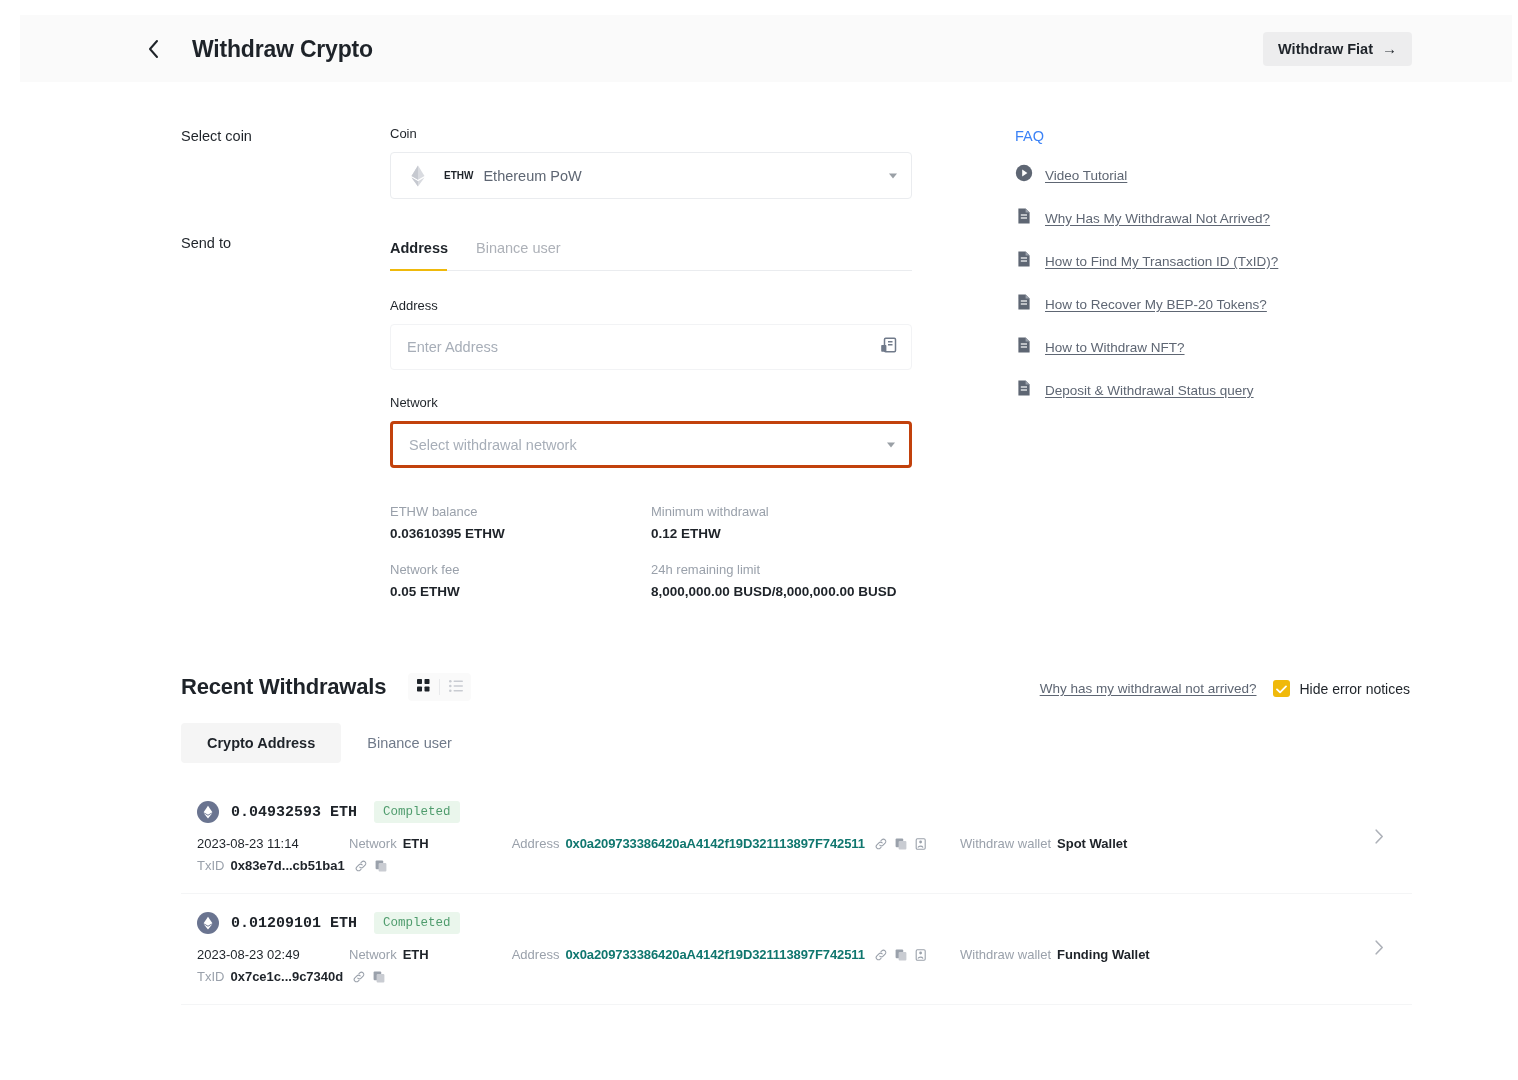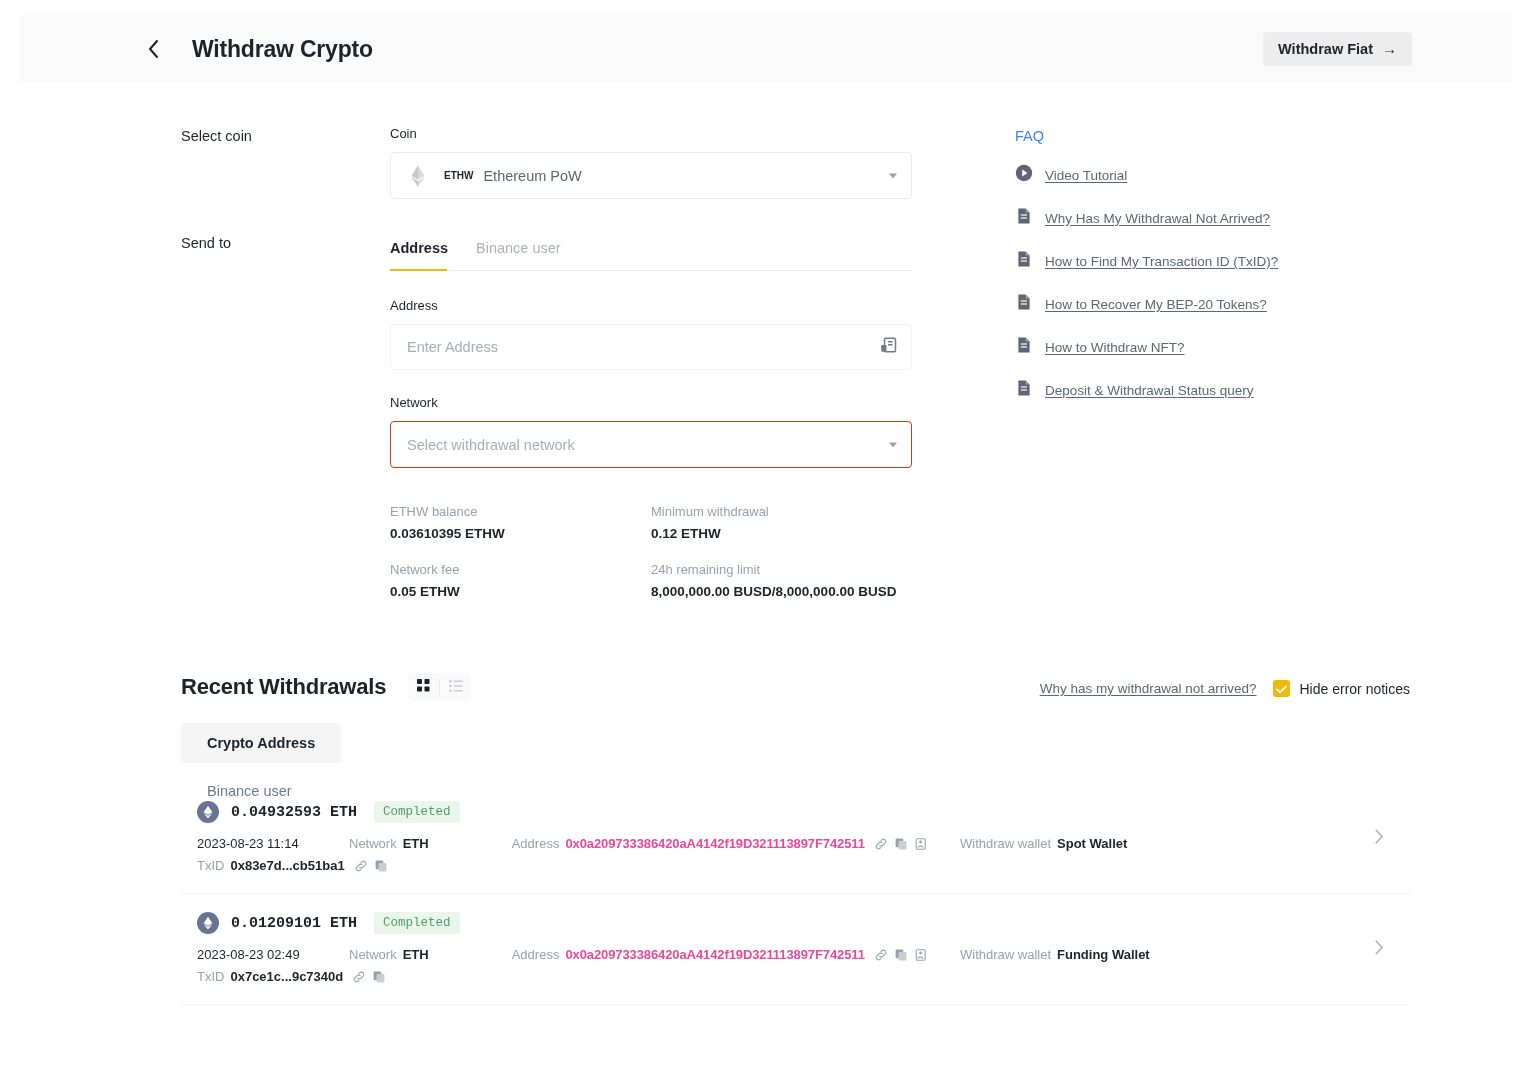--- a/index.html
+++ b/index.html
@@ -73,21 +73,21 @@
     height: 46px; border: 1px solid #f2f3f5; border-radius: 4px; background:#fff;
     display:flex; align-items:center; padding: 0 14px 0 16px; position:relative;
   }
   .input-box input {
     border:none; outline:none; width:100%; font-size: 14.5px; color:#1e2329;
     font-family:"Liberation Sans", sans-serif; background:transparent;
   }
   .input-box input::placeholder { color:#a7aeb8; }
   .addrbook-icon { position:absolute; right:14px; top:50%; transform:translateY(-50%); cursor:pointer; }
 
-  .select-box.empty { border: 1px solid #c2410c; }
+  .select-box.empty { border: 3px solid #c2410c; }
   .placeholder-txt { font-size: 14.5px; color:#a7aeb8; }
 
   
   .info-grid { display:grid; grid-template-columns: 261px 1fr; row-gap: 21px; }
   .info-k { font-size: 13px; color:#9aa1ab; margin-bottom: 7px; }
   .info-v { font-size: 13.5px; font-weight: 700; color:#1e2329; }
 
   
   .faq { position:absolute; left:1015px; top:128px; width: 360px; }
   .faq-title { font-size: 14.5px; font-weight:400; color:#3b82f6; margin-bottom: 20px; }
@@ -104,21 +104,21 @@
   .view-toggle { display:flex; margin-left: 22px; background:#fafafa; border-radius:4px; overflow:hidden; }
   .vt-btn { width:31px; height:28px; display:flex; align-items:center; justify-content:center; cursor:pointer; }
   .vt-sep { width:1px; background:#e9eaec; margin: 6px 0; }
 
   .right-controls { position:absolute; right:108px; top:680px; display:flex; align-items:center; gap: 16px; }
   .why-link { font-size:13.5px; color:#5e6673; text-decoration:underline; text-underline-offset:2px; cursor:pointer; }
   .hide-wrap { display:flex; align-items:center; gap:10px; cursor:pointer; }
   .chk { width:17px; height:17px; border-radius:3px; background:#f0b90b; display:flex; align-items:center; justify-content:center; }
   .hide-label { font-size:14px; color:#1e2329; }
 
-  .seg-tabs { position:absolute; left:181px; top:723px; display:flex; gap:8px;flex-direction:column; }
+  .seg-tabs { position:absolute; left:181px; top:723px; display:flex; gap:0; }
   .seg-tab {
     font-size: 14.5px; padding: 12px 26px; border-radius:4px; cursor:pointer;
     color:#707a8a;
   }
   .seg-tab.active { background:#f5f5f5; color:#1e2329; font-weight:700; }
 
   .wd-list { position:absolute; left:181px; top:783px; width: 1231px; }
   .wd-row { position:relative; padding: 18px 0 20px 0; }
   .wd-row + .wd-row { border-top: 1px solid #f4f5f6; }
   .wd-list .wd-bottom-rule { border-top: 1px solid #f4f5f6; height:1px; }
@@ -134,21 +134,21 @@
     padding: 4px 9px; border-radius:3px; margin-left:5px;
   }
 
   .wd-meta { margin-top: 13px; padding-left: 16px; position:relative; }
   .wd-line1 { display:flex; align-items:center; font-size:13px; }
   .m-date { color:#1e2329; width: 152px; flex:none; }
   .m-netlabel { color:#9aa1ab; }
   .m-netval { color:#1e2329; font-weight:700; margin-left: 6px; }
   .m-addr-wrap { display:flex; align-items:center; margin-left: 83px; }
   .m-addrlabel { color:#9aa1ab; }
-  .m-addrval { color:#ec4899; font-weight:700; margin-left:6px; letter-spacing:-0.1px; }
+  .m-addrval { color:#0f766e; font-weight:700; margin-left:6px; letter-spacing:-0.1px; }
   .mini-icons { display:flex; align-items:center; gap:8px; margin-left:10px; }
   .mini-ic { cursor:pointer; display:flex; }
   .m-wallet-wrap { position:absolute; left: 779px; top:0; display:flex; align-items:center; font-size:13px; }
   .m-walletlabel { color:#9aa1ab; }
   .m-walletval { color:#1e2329; font-weight:700; margin-left:6px; }
 
   .wd-line2 { display:flex; align-items:center; font-size:13px; margin-top: 7px; }
   .m-txidlabel { color:#9aa1ab; }
   .m-txidval { color:#1e2329; font-weight:700; margin-left:6px; }
 

